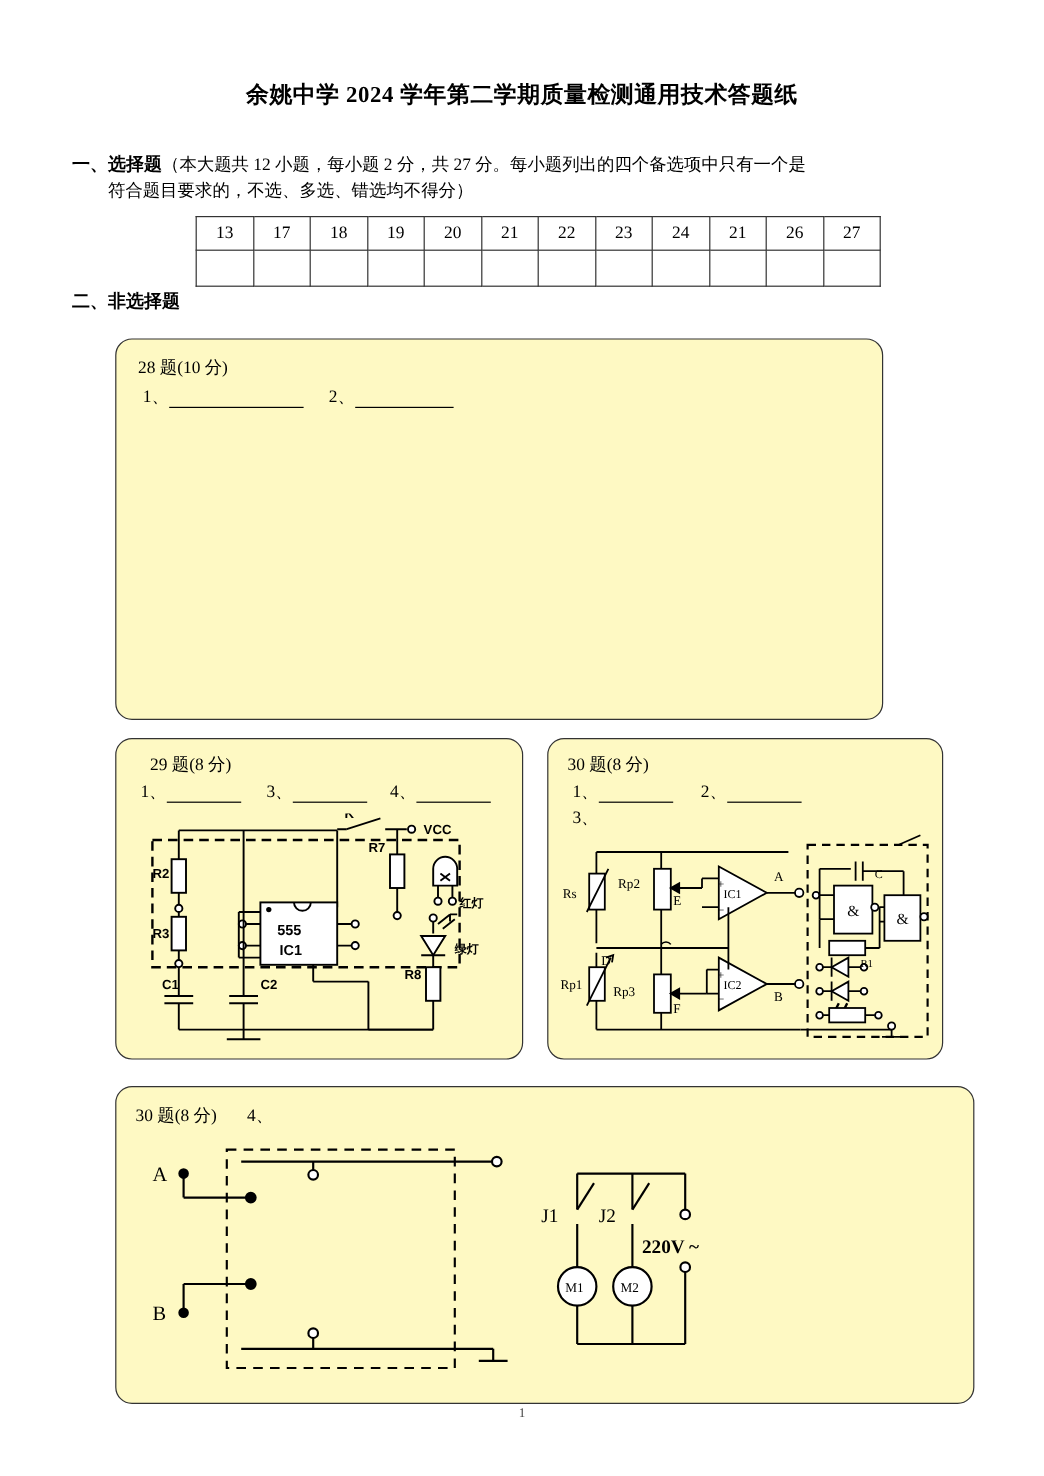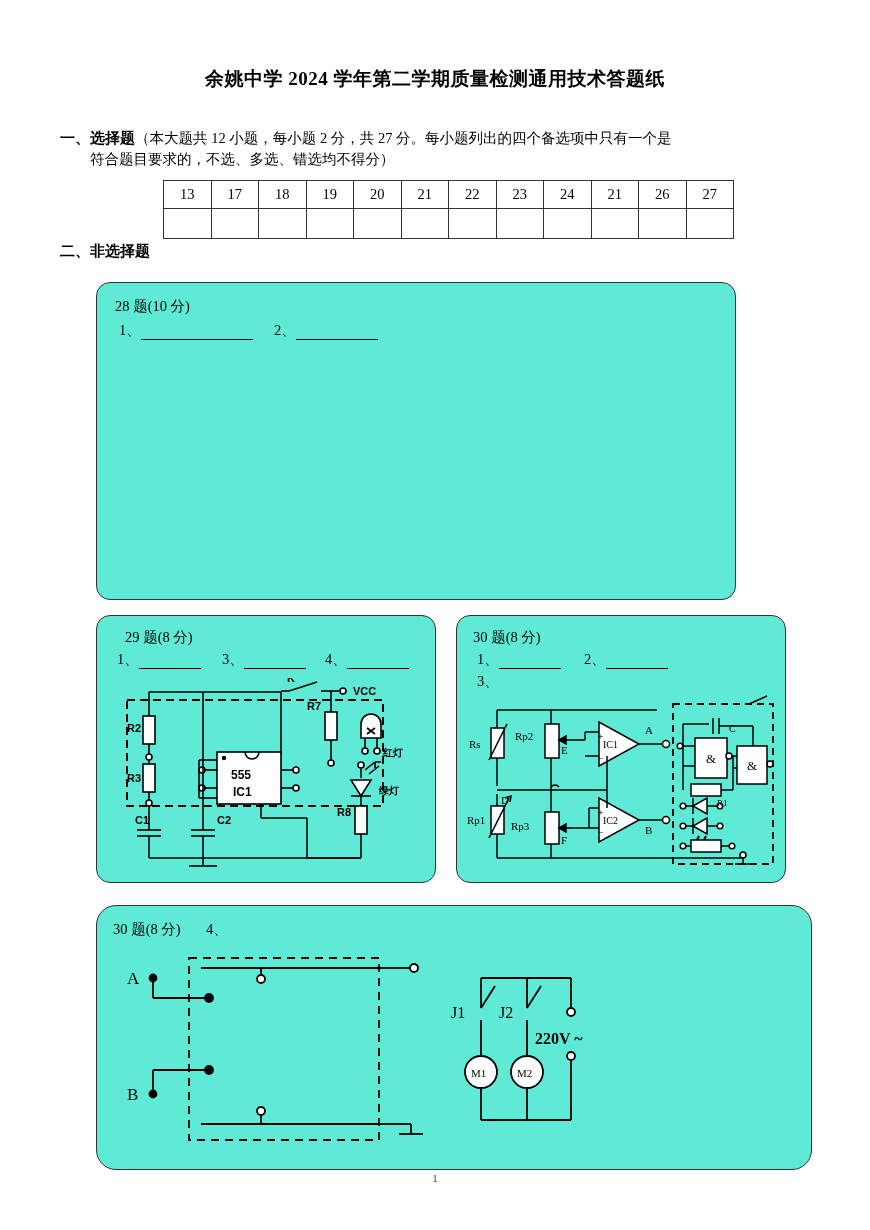--- a/index.html
+++ b/index.html
@@ -57,26 +57,26 @@
   .sec2{
     position:absolute;left:60px;top:242px;
     font-size:15px;font-weight:bold;
   }
 
   .box{
     position:absolute;
     border:1.3px solid #333;
     border-radius:14px;
     box-sizing:border-box;
-    background:#5eead4;
+    background:#fef9c3;
   }
   .box28{left:96px;top:282px;width:640px;height:318px;}
   .box29{left:96px;top:615px;width:340px;height:268px;}
   .box30{left:456px;top:615px;width:330px;height:268px;}
-  .box30b{left:96px;top:905px;width:716px;height:265px;border-radius:20px;}
+  .box30b{left:96px;top:905px;width:716px;height:265px;}
 
   .qhead{
     position:absolute;
     font-size:14.5px;
     white-space:nowrap;
   }
   .blankline{
     display:inline-block;
     border-bottom:1.2px solid #000;
     height:13px;vertical-align:bottom;

